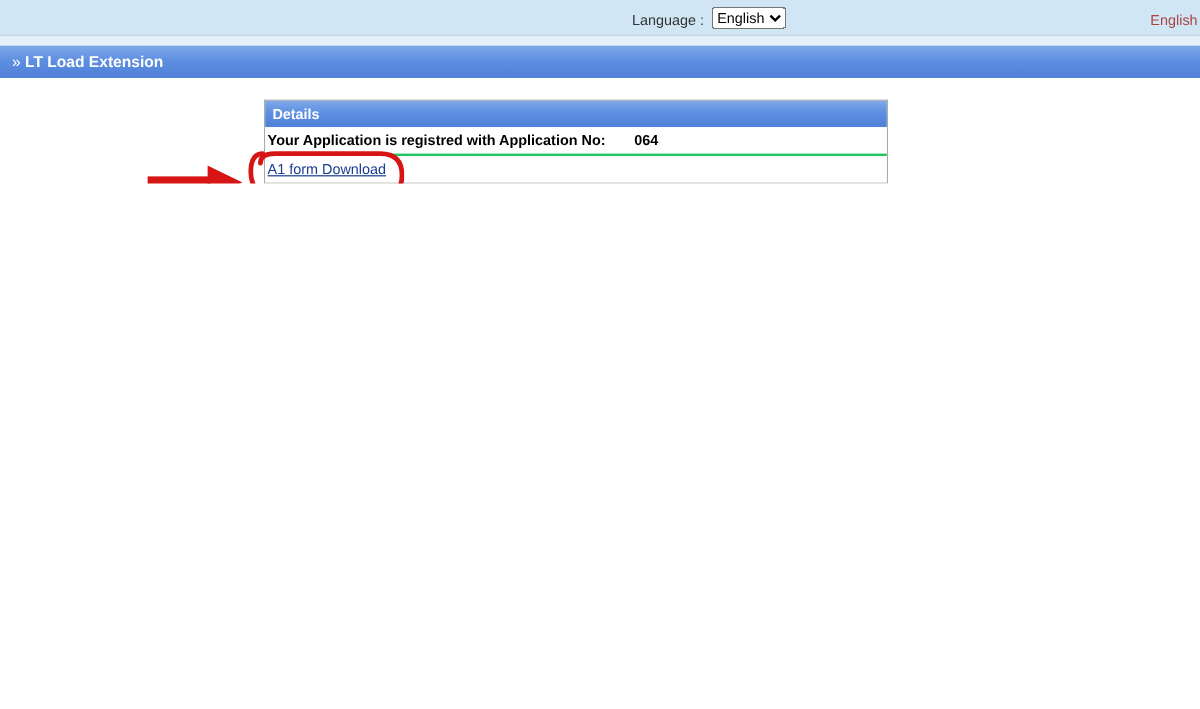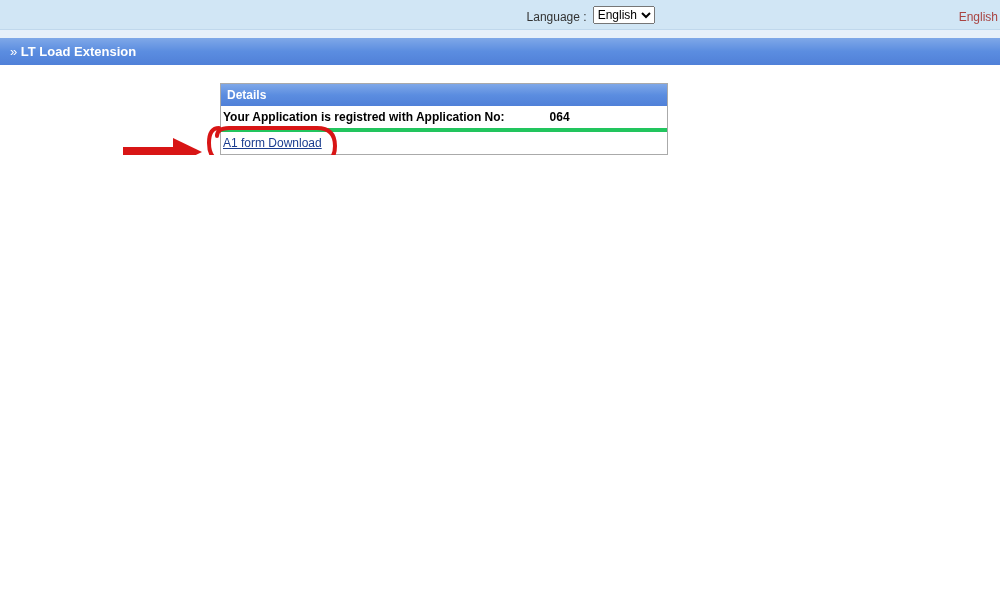--- a/index.html
+++ b/index.html
@@ -57,39 +57,38 @@
       font-weight: bold;
     }
     .page-header::before {
       content: "» ";
       font-weight: normal;
     }
     .content-area {
       padding: 18px 0 0 0;
     }
     .details-panel {
-      width: 448px;
+      width: 520px;
       margin-left: 220px;
       border: 1px solid #aaa;
     }
     .panel-header {
       background: linear-gradient(to bottom, #7fa8e8 0%, #5b8de0 50%, #5080d8 100%);
       color: #fff;
       font-weight: bold;
       font-size: 12px;
       padding: 4px 6px;
     }
     .panel-body {
       background: #fff;
     }
     .app-row {
       padding: 4px 2px;
-      border-bottom: 4px solid #22c55e;
+      border-bottom: 2px solid #22c55e;
       display: flex;
-      gap: 21px;
     }
     .app-label {
       font-weight: bold;
       color: #000;
       padding-right: 24px;
     }
     .app-no {
       font-weight: bold;
       color: #000;
     }

